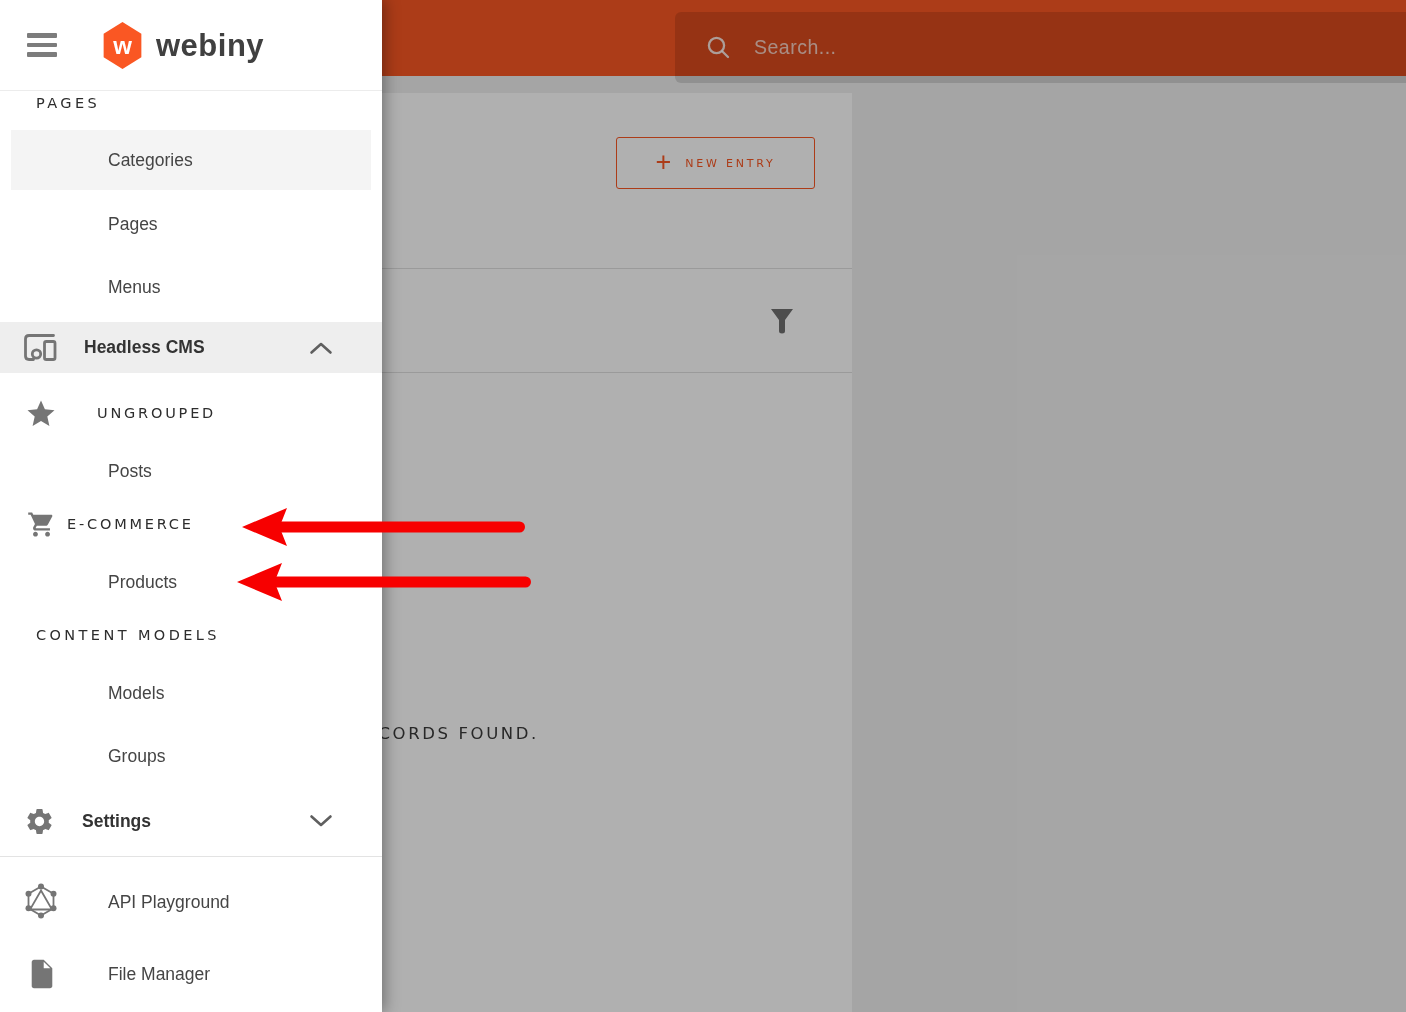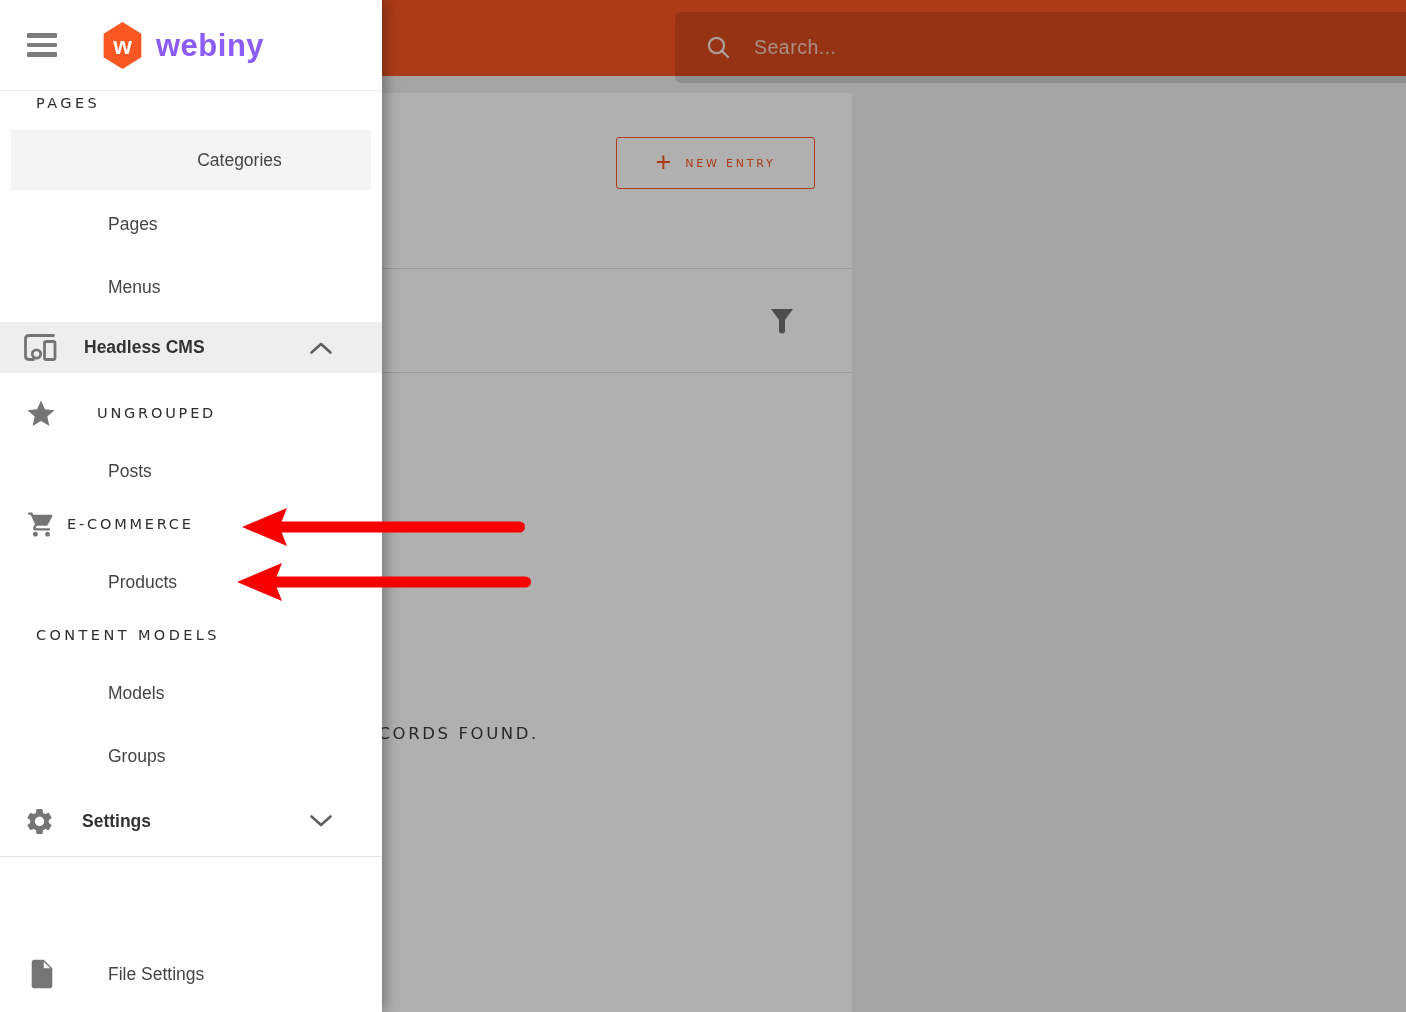--- a/index.html
+++ b/index.html
@@ -41,27 +41,27 @@
   .drawer { position:absolute; left:0; top:0; width:382px; height:1012px; background:#ffffff;
             z-index:20; box-shadow:3px 0 14px rgba(0,0,0,0.35); }
   .drawer-header { position:relative; height:91px; border-bottom:1px solid #ececec; }
   .hamburger { position:absolute; left:27px; top:31px; width:32px; height:28px; background:none;
             border:none; display:flex; flex-direction:column; justify-content:center; gap:5px; cursor:pointer; }
   .hamburger span { display:block; width:30px; height:4.5px; background:#7c7c7c; border-radius:1px; }
   .logo { position:absolute; left:102px; top:22px; display:flex; align-items:center; gap:13px; cursor:pointer; }
   .hex { width:41px; height:47px; background:#fa5723; display:flex; align-items:center; justify-content:center;
          clip-path:polygon(50% 0%, 96% 25%, 96% 75%, 50% 100%, 4% 75%, 4% 25%);
          color:#fff; font-weight:700; font-size:24px; }
-  .logoword { color:#8b5cf6; font-size:31px; font-weight:700; letter-spacing:0.5px; }
+  .logoword { color:#404040; font-size:31px; font-weight:700; letter-spacing:0.5px; }
 
   .row { position:absolute; left:0; width:100%; height:60px; display:flex; align-items:center; }
   .sec { padding-left:36px; font-family:"DejaVu Sans",sans-serif; font-size:14.5px;
          letter-spacing:3.4px; color:#2d2d2d; }
   .item { padding-left:108px; font-size:17.5px; color:#454545; cursor:pointer; }
-  .item.active { left:11px; width:360px; padding-left:97px; background:#f4f4f4;justify-content:center; }
+  .item.active { left:11px; width:360px; padding-left:97px; background:#f4f4f4; }
   .item .side-icon { position:absolute; left:22px; top:50%; transform:translateY(-50%); display:flex; }
   .group { padding-left:25px; gap:10px; }
   .group .glbl { font-family:"DejaVu Sans",sans-serif; font-size:14.5px; letter-spacing:2.8px; color:#2d2d2d; }
   .group .gicon { display:flex; width:32px; justify-content:center; }
   .approw { padding-left:22px; cursor:pointer; }
   .approw .alabel { margin-left:27px; font-size:17.5px; font-weight:700; color:#333333; }
   .approw .chev { position:absolute; right:49px; top:50%; transform:translateY(-50%); display:flex; }
   .drawer-divider { position:absolute; left:0; width:100%; height:1px; background:#e3e3e3; }
 
   
@@ -198,28 +198,43 @@
       <span class="alabel" style="">Settings</span>
       <span class="chev">
         <svg width="24" height="14" viewBox="0 0 24 14" fill="none">
           <polyline points="2.5,2.5 12,11 21.5,2.5" stroke="#5f5f5f" stroke-width="2.6" stroke-linecap="round" stroke-linejoin="round"></polyline>
         </svg>
       </span>
     </div>
 
     <div class="drawer-divider" style="top:856px;"></div>
 
+    <div class="row item" style="top:872px;">
+      <span class="side-icon">
+        <svg width="38" height="40" viewBox="0 0 38 40" fill="none">
+          <polygon points="19,4.5 31.5,11.8 31.5,26.2 19,33.5 6.5,26.2 6.5,11.8" stroke="#757575" stroke-width="1.8"></polygon>
+          <polygon points="19,8.5 30,27.5 8,27.5" stroke="#757575" stroke-width="1.8"></polygon>
+          <circle cx="19" cy="4.5" r="3" fill="#757575"></circle>
+          <circle cx="31.5" cy="11.8" r="3" fill="#757575"></circle>
+          <circle cx="31.5" cy="26.2" r="3" fill="#757575"></circle>
+          <circle cx="19" cy="33.5" r="3" fill="#757575"></circle>
+          <circle cx="6.5" cy="26.2" r="3" fill="#757575"></circle>
+          <circle cx="6.5" cy="11.8" r="3" fill="#757575"></circle>
+        </svg>
+      </span>
+      <span>API Playground</span>
+    </div>
 
     <div class="row item" style="top:944px;">
       <span class="side-icon" style="left:28px;">
         <svg width="28" height="32" viewBox="0 0 24 28">
           <path d="M5 1.5 C3.9 1.5 3 2.4 3 3.5 V24.5 C3 25.6 3.9 26.5 5 26.5 H19 C20.1 26.5 21 25.6 21 24.5 V9 L13.5 1.5 H5 Z M13.5 3.2 V9 H19.3 Z" fill="#757575" fill-rule="evenodd"></path>
         </svg>
       </span>
-      <span>File Settings</span>
+      <span>File Manager</span>
     </div>
   </aside>
 
   <svg class="arrows" width="1406" height="1012" viewBox="0 0 1406 1012">
     <g>
       <rect x="276" y="521.5" width="249" height="11" rx="5.5" fill="#f70000"></rect>
       <polygon points="242,527 287,508 279.5,527 287,546" fill="#f70000"></polygon>
     </g>
     <g>
       <rect x="271" y="576.5" width="260" height="11" rx="5.5" fill="#f70000"></rect>

